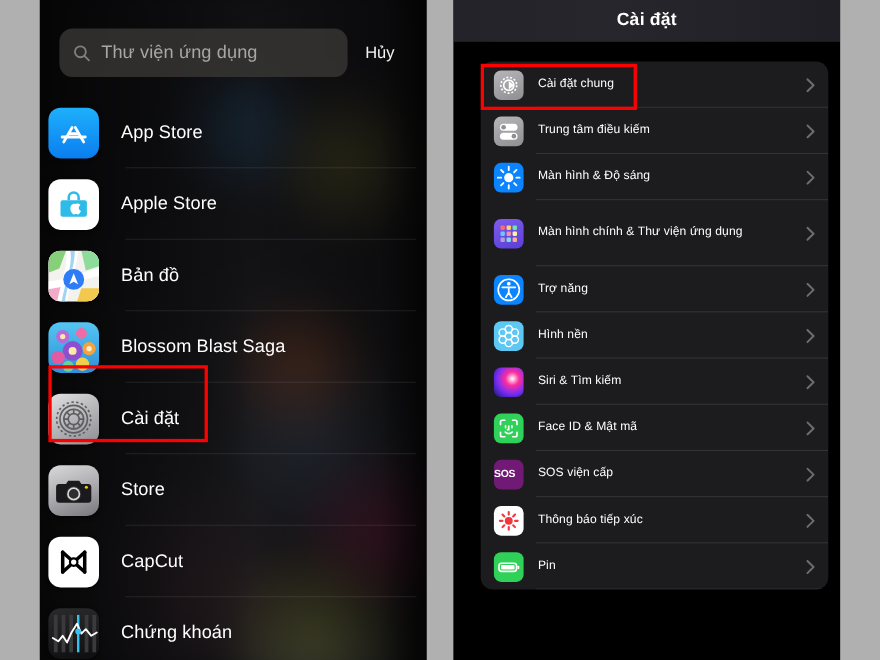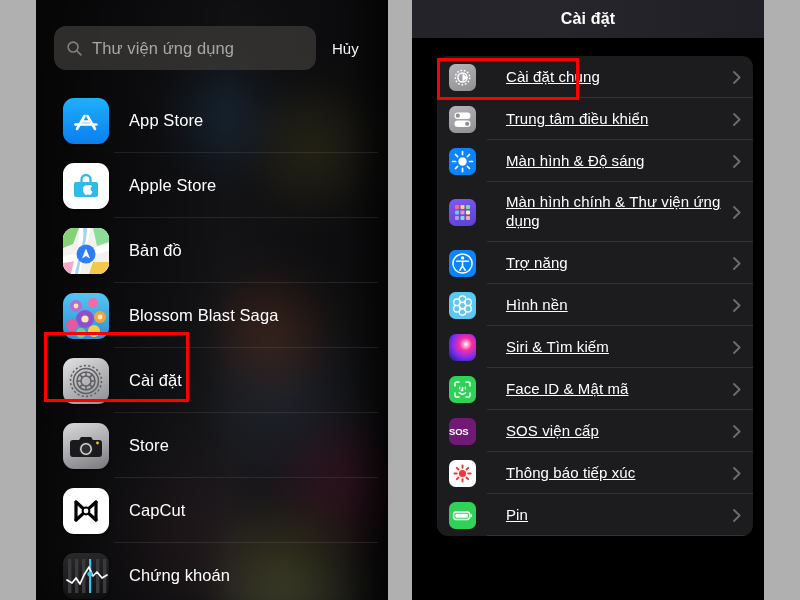--- a/index.html
+++ b/index.html
@@ -49,21 +49,21 @@
   .search-icon{flex:0 0 auto;width:17px;height:17px;margin-right:9px;opacity:.62;}
   .search-ph{
     font-size:16.5px;color:#a9a7a4;letter-spacing:.1px;white-space:nowrap;
   }
   .cancel-btn{
     margin-left:16px;font-size:15px;color:#f2f2f2;white-space:nowrap;cursor:pointer;
   }
 
   .app-list{position:absolute;left:0;top:88px;width:352px;}
   .app-row{
-    position:relative;height:65px;display:flex;align-items:center;padding-left:27px;
+    position:relative;height:65px;display:flex;align-items:center;padding-left:8px;
     box-sizing:border-box;
   }
   .app-row .sep{
     position:absolute;left:78px;right:10px;bottom:0;height:1px;
     background:rgba(255,255,255,.085);
   }
   .app-icon{
     flex:0 0 auto;width:46px;height:46px;border-radius:11px;overflow:hidden;
     position:relative;box-shadow:0 1px 3px rgba(0,0,0,.5);
   }
@@ -110,22 +110,22 @@
   }
   .set-row.tall{min-height:60px;}
   .set-row .sep{
     position:absolute;left:50px;right:0;bottom:0;height:1px;
     background:rgba(255,255,255,.10);
   }
   .set-icon{
     flex:0 0 auto;width:27px;height:27px;border-radius:6.5px;overflow:hidden;position:relative;
   }
   .set-label{
-    margin-left:30px;font-size:15px;color:#ffffff;line-height:1.25;
-    letter-spacing:.1px;flex:1 1 auto;text-decoration:underline;
+    margin-left:13px;font-size:11px;color:#ffffff;line-height:1.25;
+    letter-spacing:.1px;flex:1 1 auto;
   }
   .chevron{
     flex:0 0 auto;width:8px;height:13px;margin-left:8px;opacity:.45;
   }
 
   
   .si-general{background:linear-gradient(160deg,#b6b6ba 0%,#8e8e93 100%);}
   .si-control{background:linear-gradient(160deg,#b6b6ba 0%,#8e8e93 100%);}
   .si-display{background:#0a84ff;}
   .si-home{background:linear-gradient(160deg,#7d5cf0 0%,#5b3fd6 100%);}
@@ -326,21 +326,21 @@
 
       <div class="set-row">
         <div class="set-icon si-control">
           <svg viewBox="0 0 27 27" width="27" height="27">
             <rect x="5.5" y="6.5" width="16" height="6.4" rx="3.2" fill="#ffffff"></rect>
             <circle cx="8.8" cy="9.7" r="2.1" fill="#8e8e93"></circle>
             <rect x="5.5" y="14.6" width="16" height="6.4" rx="3.2" fill="#ffffff"></rect>
             <circle cx="18.2" cy="17.8" r="2.1" fill="#8e8e93"></circle>
           </svg>
         </div>
-        <div class="set-label">Trung tâm điều khiển</div>
+        <div class="set-label">Trung tâm điều kiếm</div>
         <svg class="chevron" viewBox="0 0 8 13">
           <path d="M1 1 L6.6 6.5 L1 12" fill="none" stroke="#d0d0d2" stroke-width="1.8" stroke-linecap="round" stroke-linejoin="round"></path>
         </svg>
         <div class="sep"></div>
       </div>
 
       <div class="set-row">
         <div class="set-icon si-display">
           <svg viewBox="0 0 27 27" width="27" height="27">
             <circle cx="13.5" cy="13.5" r="4.2" fill="#ffffff"></circle>

